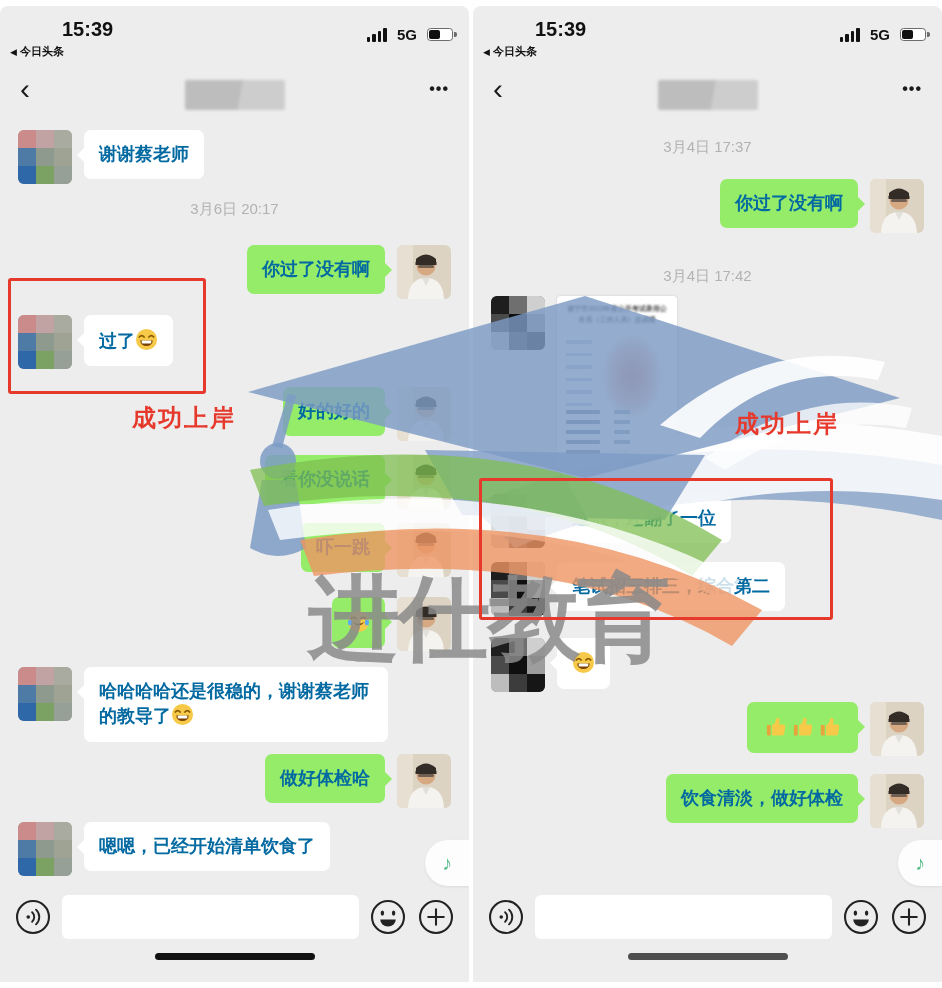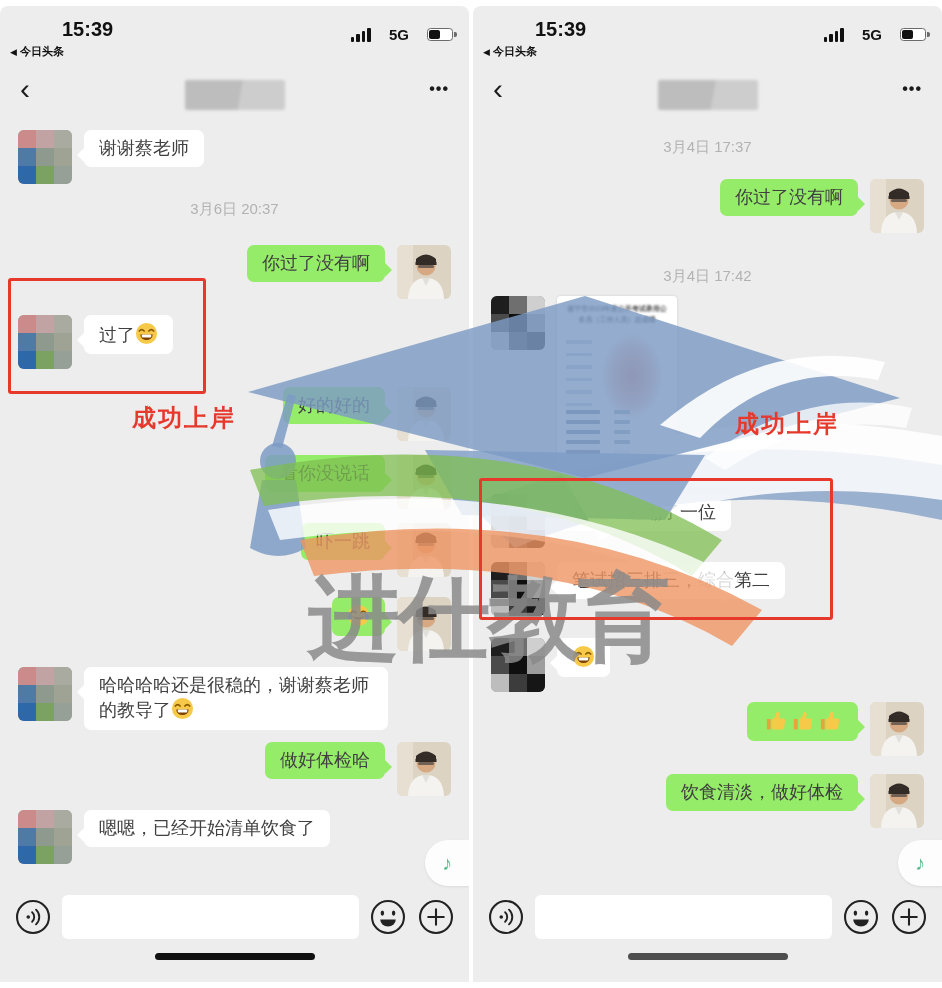--- a/index.html
+++ b/index.html
@@ -12,21 +12,21 @@
            background:#ededed; border-radius:8px 8px 0 0; overflow:hidden; }
   .phone.left  { left:0; }
   .phone.right { left:473px; }
   .divider { position:absolute; left:469px; top:0; width:4px; height:988px; background:#fff; }
 
   
   .statusbar { position:relative; height:60px;padding-left:20px; }
   .sb-time { position:absolute; left:62px; top:12px; font-size:20px; font-weight:700; color:#111; }
   .sb-back { position:absolute; left:10px; top:38px; font-size:11px; color:#111; font-weight:600; }
   .sb-back .tri { font-size:9px; }
-  .sb-right { position:absolute; right:16px; top:20px; display:flex; align-items:center; gap:18px; }
+  .sb-right { position:absolute; right:16px; top:20px; display:flex; align-items:center; gap:10px; }
   .signal { display:flex; align-items:flex-end; gap:2px; height:14px; }
   .signal i { display:block; width:3.5px; background:#111; border-radius:1px; }
   .signal i:nth-child(1){height:5px}.signal i:nth-child(2){height:8px}
   .signal i:nth-child(3){height:11px}.signal i:nth-child(4){height:14px}
   .net { font-size:15px; font-weight:700; color:#111; }
   .battery { position:relative; width:26px; height:13px; border:1.5px solid #6b6b6b;
              border-radius:3.5px; background:#fff; }
   .battery::after { content:""; position:absolute; right:-4.5px; top:3px; width:2.5px; height:5px;
                     background:#6b6b6b; border-radius:0 2px 2px 0; }
   .battery i { position:absolute; left:1px; top:1px; bottom:1px; width:45%; background:#111; border-radius:2px; }
@@ -41,22 +41,22 @@
               color:#1b1b1b; font-weight:700; }
 
   
   .chat { position:relative; padding:0 18px; }
   .timebar { text-align:center; font-size:15px; color:#b2b2b2; }
   .row { display:flex; align-items:flex-start; }
   .row.in  { justify-content:flex-start; }
   .row.out { justify-content:flex-end; }
   .avatar { width:54px; height:54px; border-radius:6px; overflow:hidden; flex:0 0 auto; }
   .avatar svg { width:100%; height:100%; display:block; }
-  .bubble { position:relative; max-width:304px; padding:7px 15px; border-radius:7px;
-            font-size:18px; line-height:1.3; color:#404040; }
+  .bubble { position:relative; max-width:304px; padding:13px 15px; border-radius:7px;
+            font-size:18px; line-height:1.3; color:#0369a1;font-weight:bold; }
   .in  .bubble { background:#fff; margin-left:12px; }
   .out .bubble { background:#95ec69; margin-right:12px; }
   .in  .bubble::before { content:""; position:absolute; left:-7px; top:18px;
         border:7px solid transparent; border-left:0; border-right-color:#fff; }
   .out .bubble::before { content:""; position:absolute; right:-7px; top:18px;
         border:7px solid transparent; border-right:0; border-left-color:#95ec69; }
   .emo { display:inline-block; width:23px; height:23px; vertical-align:-4px; }
   .emo svg { width:100%; height:100%; display:block; }
   .thumbrow .emo { margin:0 2px; }
 
@@ -187,21 +187,21 @@
 
     <main class="chat">
       <div class="row in" style="margin-top:10px">
         <span class="avatar">
             <svg>
               <use href="#av-mosaic-color"></use>
             </svg>
           </span>
         <span class="bubble">谢谢蔡老师</span>
       </div>
-      <div class="timebar" style="margin-top:16px">3月6日 20:37</div>
+      <div class="timebar" style="margin-top:16px">3月6日 20:17</div>
       <div class="row out" style="margin-top:26px">
         <span class="bubble">你过了没有啊</span>
         <span class="avatar">
             <svg>
               <use href="#av-photo"></use>
             </svg>
           </span>
       </div>
       <div class="row in" style="margin-top:16px">
         <span class="avatar">

